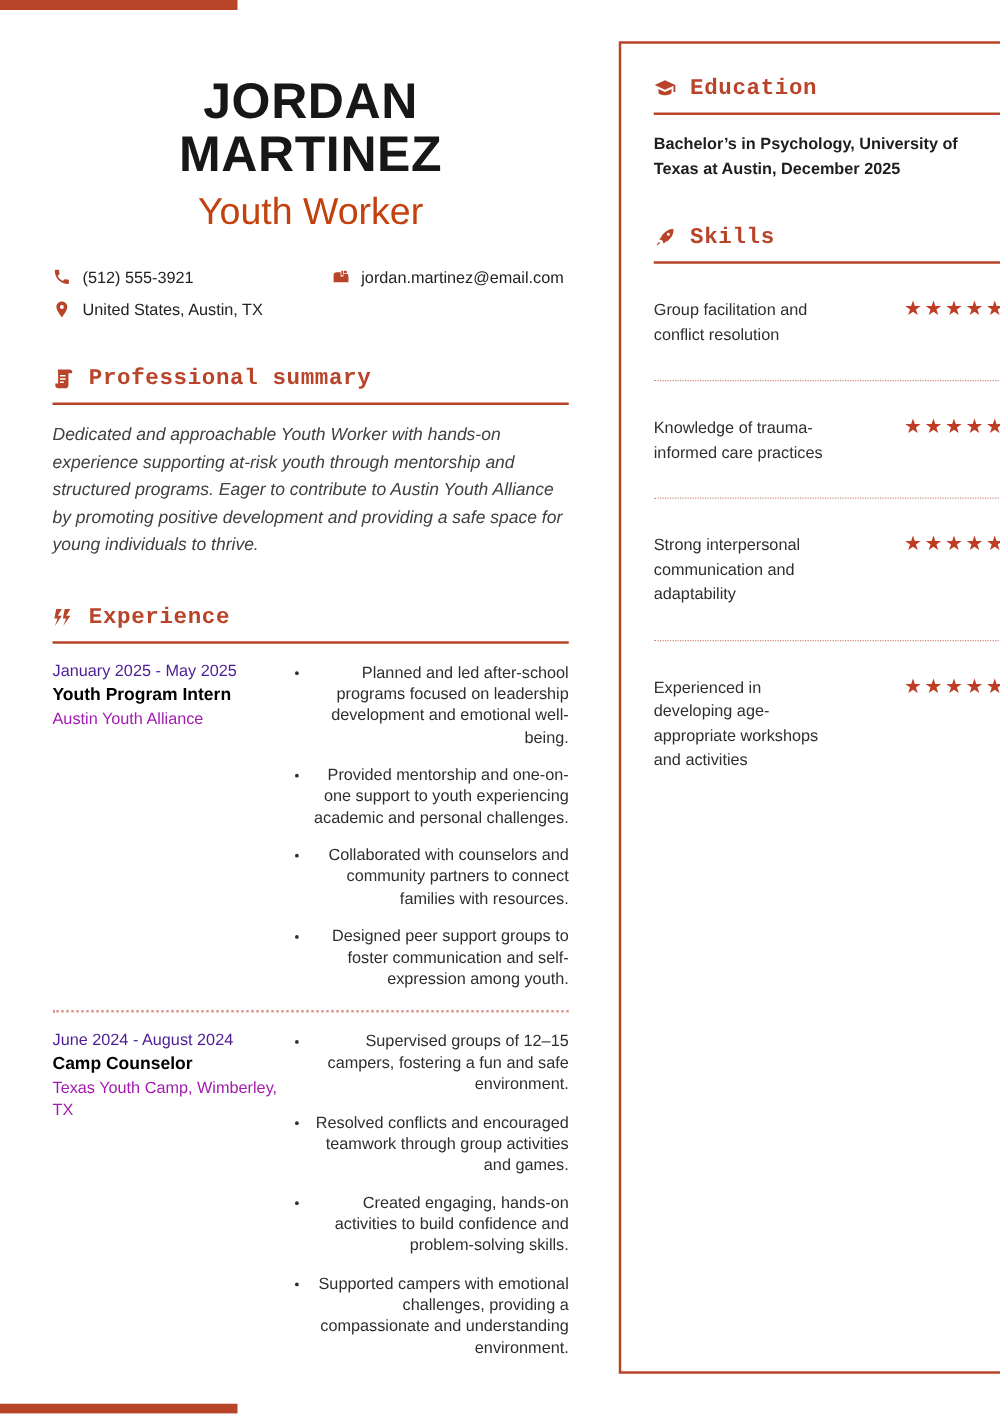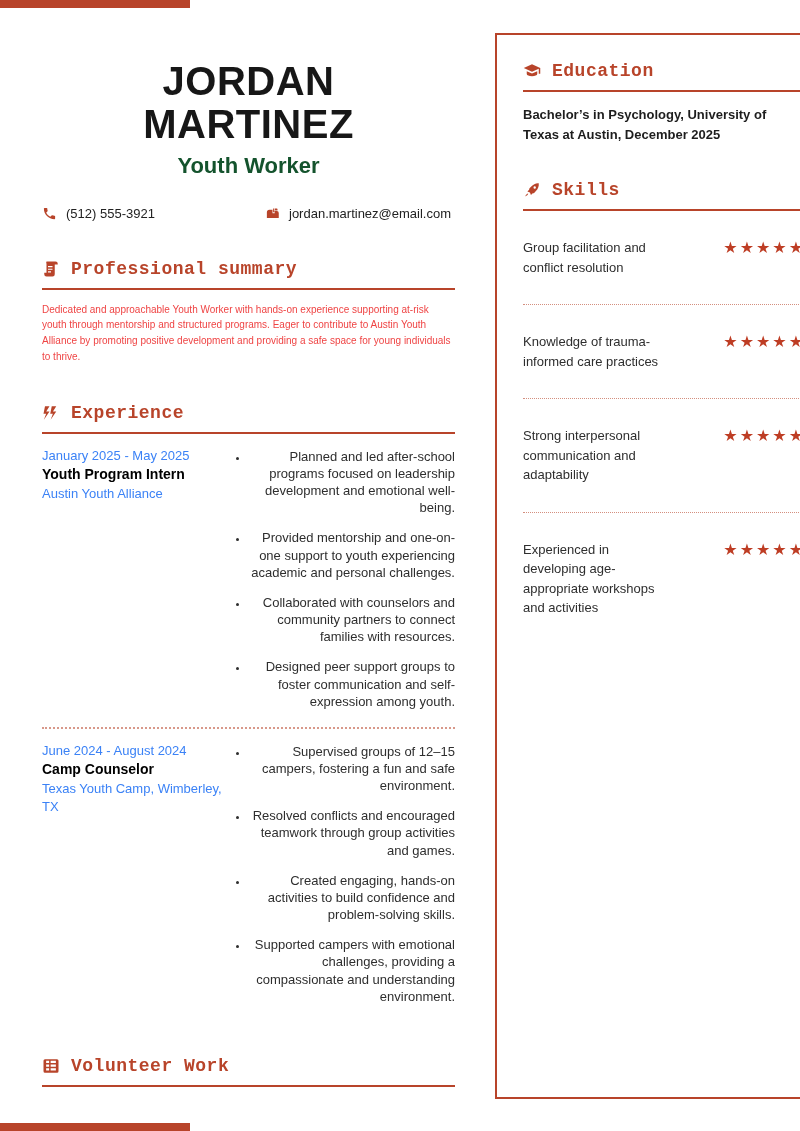--- a/index.html
+++ b/index.html
@@ -8,44 +8,44 @@
     font-family:"Liberation Sans",sans-serif;overflow:hidden;
   }
   .accent-bar{position:absolute;left:0;width:190px;height:8px;background:#B8442A;}
   .accent-bar.top{top:0;}
   .accent-bar.bottom{bottom:0;}
 
   
   .left-col{position:absolute;left:42px;top:60px;width:413px;}
   .name{margin:0;text-align:center;font-size:40px;line-height:1.07;font-weight:800;
         letter-spacing:.5px;color:#171717;}
-  .job-title{margin:7px 0 0;text-align:center;font-size:22px;font-weight:700;color:#14532d;}
+  .job-title{margin:7px 0 0;text-align:center;font-size:30px;font-weight:400;color:#c2410c;}
 
   .contact{margin-top:27px;font-size:13px;color:#222;}
   .contact-row{display:flex;align-items:center;}
   .contact-row + .contact-row{margin-top:11px;}
   .contact-item{display:flex;align-items:center;gap:9px;}
   .contact-item.phone{width:223px;flex:0 0 223px;}
   .c-icon{width:15px;height:15px;flex:0 0 15px;display:inline-flex;}
   .c-icon svg{width:15px;height:15px;fill:#B8442A;}
 
   .section{margin-top:38px;}
   .section-heading{display:flex;align-items:center;gap:11px;
       border-bottom:2px solid #B8442A;padding-bottom:9px;}
   .section-heading .s-icon{width:18px;height:18px;display:inline-flex;}
   .section-heading .s-icon svg{width:18px;height:18px;fill:#B8442A;}
   .section-heading h2{margin:0;font-family:"Liberation Mono",monospace;font-weight:700;
       font-size:18px;color:#B8442A;letter-spacing:.5px;}
 
-  .summary-text{margin:12px 0 0;font-size:10px;line-height:1.58;color:#ef4444;}
+  .summary-text{margin:12px 0 0;font-size:14px;line-height:1.58;color:#404040;font-style:italic;}
 
   .job{display:grid;grid-template-columns:190px 1fr;column-gap:2px;margin-top:14px;}
-  .job-dates{font-size:13px;color:#3b82f6;}
+  .job-dates{font-size:13px;color:#4c1d95;}
   .job-name{font-size:14px;font-weight:700;color:#000000;margin-top:3px;}
-  .job-company{font-size:13px;color:#3b82f6;margin-top:3px;line-height:1.4;width:180px;}
+  .job-company{font-size:13px;color:#a21caf;margin-top:3px;line-height:1.4;width:180px;}
   ul.bullets{margin:0;padding-left:15px;text-align:right;}
   ul.bullets li{font-size:13px;line-height:1.32;color:#2e2e2e;margin-bottom:13px;}
   ul.bullets li::marker{color:#2e2e2e;font-size:11px;}
   .dotted-divider{border-top:2px dotted rgba(184,68,42,.55);margin:4px 0 12px;}
 
   
   .sidebar{position:absolute;left:495px;top:33px;width:338px;height:1066px;
       border:2px solid #B8442A;box-sizing:border-box;padding:26px 26px;}
   .sb-text{font-size:13px;font-weight:700;color:#1d1d1d;line-height:1.5;margin-top:13px;}
   .skills-block{margin-top:36px;}
@@ -82,20 +82,30 @@
         </div>
         <div class="contact-item">
           <span class="c-icon">
             <svg viewBox="0 0 24 24">
                 <path d="M15 4h-2v6h2V4zm4 0h-3v3h4V5c0-.55-.45-1-1-1zM3 10a4 4 0 0 1 4-4h5v5.5h3.5V8H19a3 3 0 0 1 3 3v8H3v-9z"></path>
               </svg>
           </span>
           <span>jordan.martinez@email.com</span>
         </div>
       </div>
+      <div class="contact-row">
+        <div class="contact-item">
+          <span class="c-icon">
+            <svg viewBox="0 0 24 24">
+                <path d="M12 2C8.13 2 5 5.13 5 9c0 5.25 7 13 7 13s7-7.75 7-13c0-3.87-3.13-7-7-7zm0 9.5A2.5 2.5 0 1 1 12 6.5a2.5 2.5 0 0 1 0 5z"></path>
+              </svg>
+          </span>
+          <span>United States, Austin, TX</span>
+        </div>
+      </div>
     </div>
 
     <div class="section">
       <div class="section-heading">
         <span class="s-icon">
           <svg viewBox="0 0 24 24">
               <path d="M6 2h12a3 3 0 0 1 3 3v1h-4v13a3 3 0 0 1-3 3H6a3 3 0 0 1-3-3v-2h3V5a3 3 0 0 1 0-3zm2 6h6v1.6H8V8zm0 3.5h6v1.6H8v-1.6zm0 3.5h4v1.6H8V15z" fill-rule="evenodd"></path>
             </svg>
         </span>
         <h2>Professional summary</h2>

